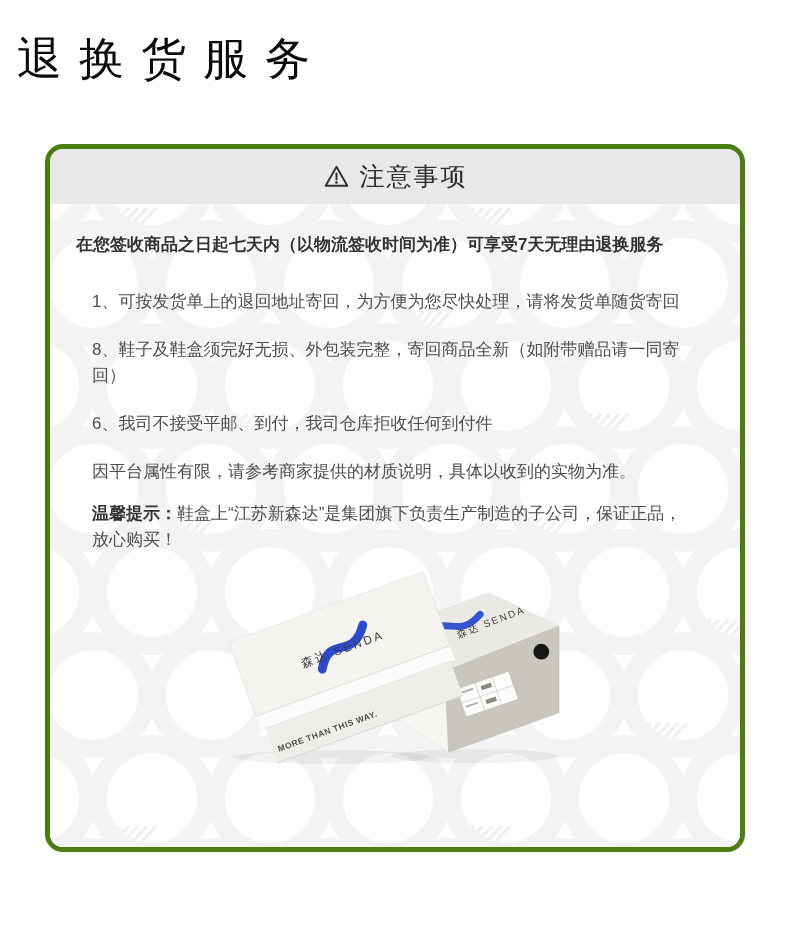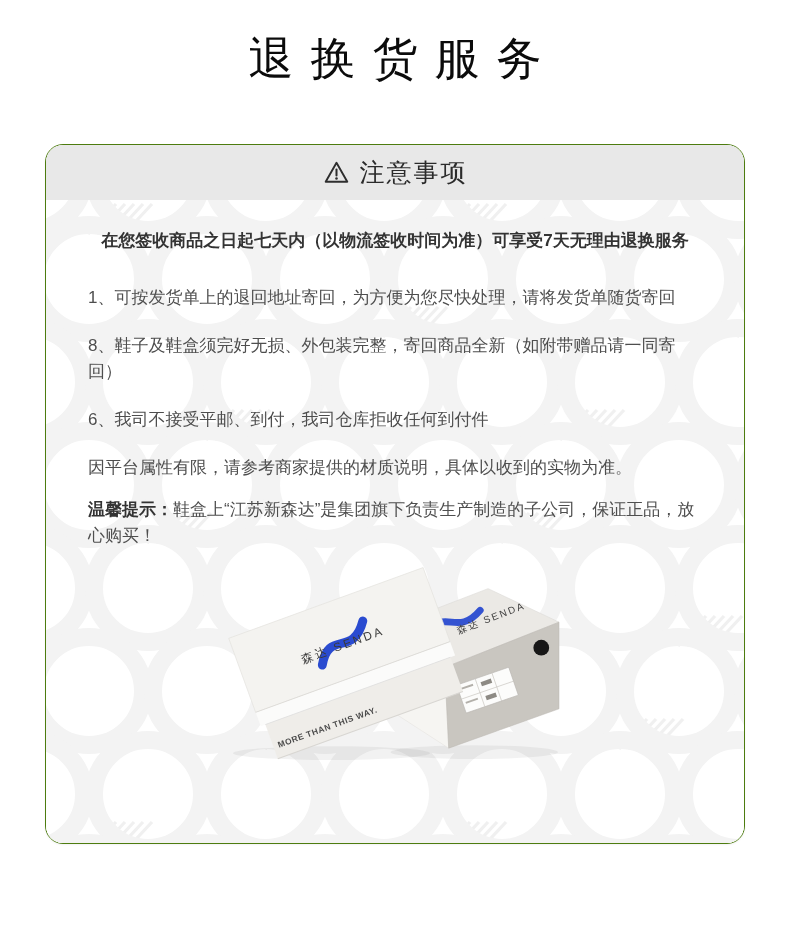--- a/index.html
+++ b/index.html
@@ -6,34 +6,34 @@
   html, body {
     width: 790px; height: 930px;
     background: #ffffff;
     font-family: "Liberation Sans", "DejaVu Sans", sans-serif;
     overflow: hidden;
   }
   .page { width: 790px; height: 930px; position: relative; }
 
   .title {
     padding-top: 34px;
-    text-align: center;
+    text-align: left;
     font-size: 45px;
     font-weight: 500;
     color: #0b0b0b;
     letter-spacing: 17px;
     text-indent: 17px;
     line-height: 1.1;
   }
 
   .card {
     width: 700px;
     margin: 60px auto 0;
     border-radius: 18px;
-    border: 1px solid #4d7c0f;
+    border: 5px solid #4d7c0f;
     background: #ffffff;
     overflow: hidden;
     box-shadow: 0 1px 2px rgba(0,0,0,0.05);
   }
 
   .card-header {
     height: 55px;
     background: var(--header-bg, #e8e8e8);
     display: flex;
     align-items: center;
@@ -60,21 +60,20 @@
   }
   .content {
     position: relative;
     z-index: 1;
     padding: 28px 26px 0;
     color: var(--text-body, #4e4e4e);
     font-size: 17px;
     line-height: 26px;
   }
   .intro {
-    text-align: center;
     font-weight: bold;
     color: var(--text-dark, #333333);
     margin-bottom: 31px;
   }
   .para { margin-bottom: 22px; }
   .para p { margin: 16px; }
   .bold-heading { font-weight: bold; color: var(--text-dark, #333333); }
   .warm { margin-bottom: 4px; }
   .warm b { color: var(--text-dark, #333333); }
 

